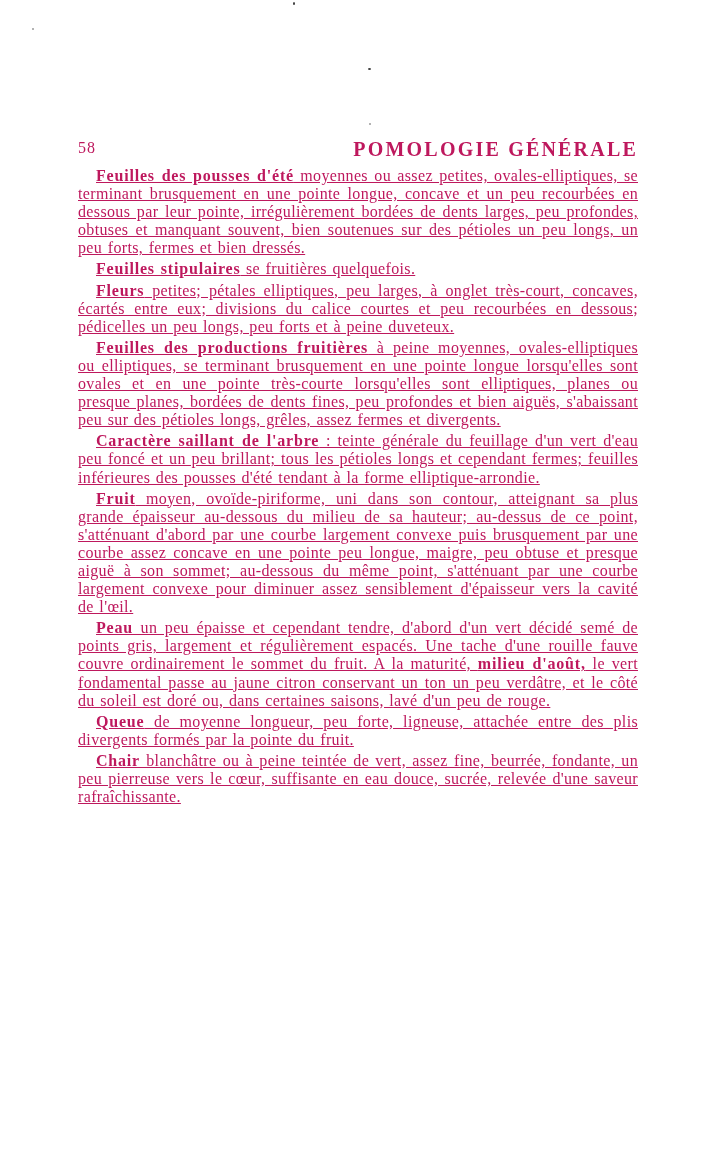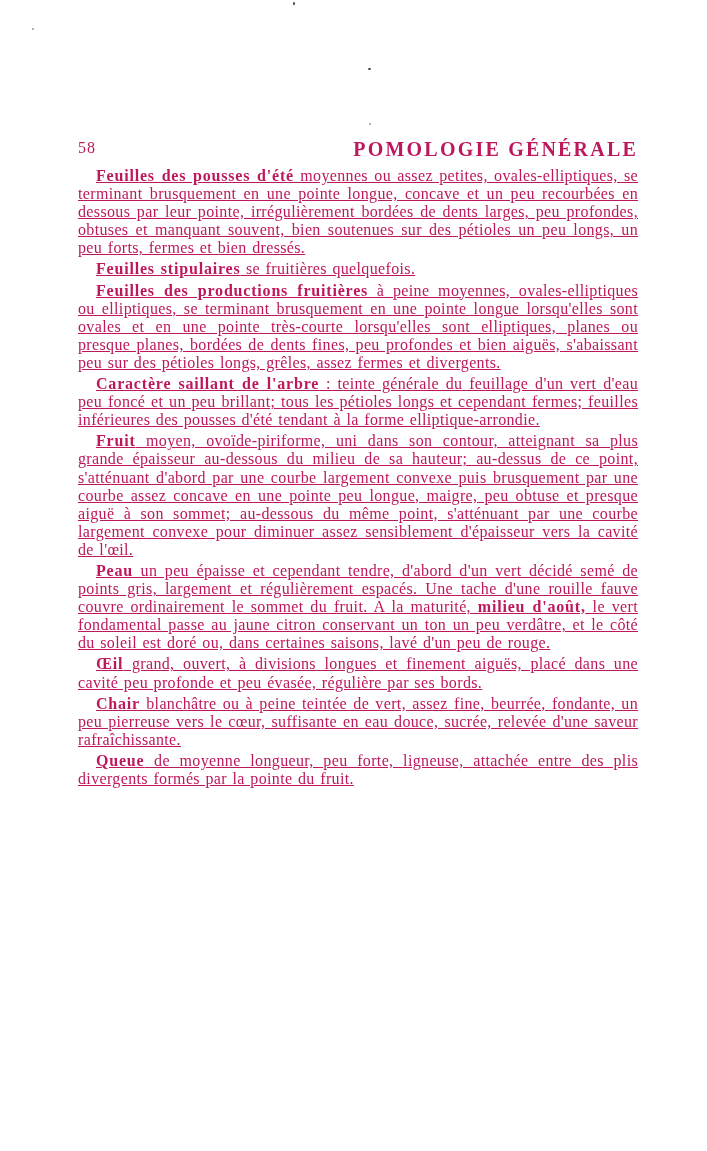--- a/index.html
+++ b/index.html
@@ -81,22 +81,22 @@
 
   <header class="page-header">
     <span class="page-number">58</span>
     <span class="running-title">POMOLOGIE GÉNÉRALE</span>
   </header>
 
   <main class="page-body">
 
   <p class="paragraph"><strong class="lead">Feuilles des pousses d'été</strong><span class="body-text"> moyennes ou assez petites, ovales-elliptiques, se terminant brusquement en une pointe longue, concave et un peu recourbées en dessous par leur pointe, irrégulièrement bordées de dents larges, peu profondes, obtuses et manquant souvent, bien soutenues sur des pétioles un peu longs, un peu forts, fermes et bien dressés.</span></p>
       <p class="paragraph"><strong class="lead">Feuilles stipulaires</strong><span class="body-text"> se fruitières quelquefois.</span></p>
+      <p class="paragraph"><strong class="lead">Fleurs</strong><span class="body-text"> petites; pétales elliptiques, peu larges, à onglet très-court, concaves, écartés entre eux; divisions du calice courtes et peu recourbées en dessous; pédicelles un peu longs, peu forts et à peine duveteux.</span></p>
       <p class="paragraph"><strong class="lead">Feuilles des productions fruitières</strong><span class="body-text"> à peine moyennes, ovales-elliptiques ou elliptiques, se terminant brusquement en une pointe longue lorsqu'elles sont ovales et en une pointe très-courte lorsqu'elles sont elliptiques, planes ou presque planes, bordées de dents fines, peu profondes et bien aiguës, s'abaissant peu sur des pétioles longs, grêles, assez fermes et divergents.</span></p>
       <p class="paragraph"><strong class="lead">Caractère saillant de l'arbre</strong><span class="body-text"> : teinte générale du feuillage d'un vert d'eau peu foncé et un peu brillant; tous les pétioles longs et cependant fermes; feuilles inférieures des pousses d'été tendant à la forme elliptique-arrondie.</span></p>
       <p class="paragraph"><strong class="lead">Fruit</strong><span class="body-text"> moyen, ovoïde-piriforme, uni dans son contour, atteignant sa plus grande épaisseur au-dessous du milieu de sa hauteur; au-dessus de ce point, s'atténuant d'abord par une courbe largement convexe puis brusquement par une courbe assez concave en une pointe peu longue, maigre, peu obtuse et presque aiguë à son sommet; au-dessous du même point, s'atténuant par une courbe largement convexe pour diminuer assez sensiblement d'épaisseur vers la cavité de l'œil.</span></p>
       <p class="paragraph"><strong class="lead">Peau</strong><span class="body-text"> un peu épaisse et cependant tendre, d'abord d'un vert décidé semé de points gris, largement et régulièrement espacés. Une tache d'une rouille fauve couvre ordinairement le sommet du fruit. A la maturité, </span><strong class="lead">milieu d'août,</strong><span class="body-text"> le vert fondamental passe au jaune citron conservant un ton un peu verdâtre, et le côté du soleil est doré ou, dans certaines saisons, lavé d'un peu de rouge.</span></p>
-      <p class="paragraph"><strong class="lead">Œil</strong><span class="body-text"> grand, ouvert, à divisions longues et finement aiguës, placé dans une cavité peu profonde et peu évasée, régulière par ses bords.</span></p>
+      <p class="paragraph"><strong class="lead">Queue</strong><span class="body-text"> de moyenne longueur, peu forte, ligneuse, attachée entre des plis divergents formés par la pointe du fruit.</span></p>
       <p class="paragraph"><strong class="lead">Chair</strong><span class="body-text"> blanchâtre ou à peine teintée de vert, assez fine, beurrée, fondante, un peu pierreuse vers le cœur, suffisante en eau douce, sucrée, relevée d'une saveur rafraîchissante.</span></p>
-      <p class="paragraph"><strong class="lead">Queue</strong><span class="body-text"> de moyenne longueur, peu forte, ligneuse, attachée entre des plis divergents formés par la pointe du fruit.</span></p>
     </main>
 
 </div>
 
 </body></html>

